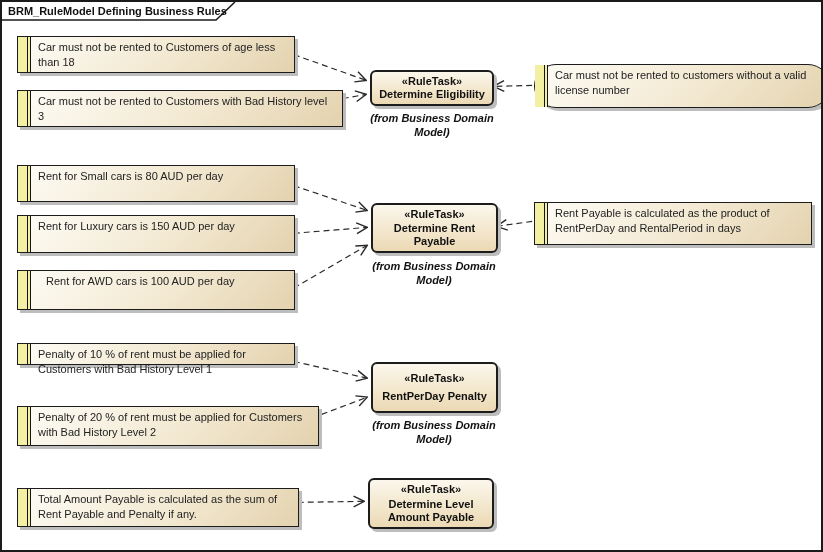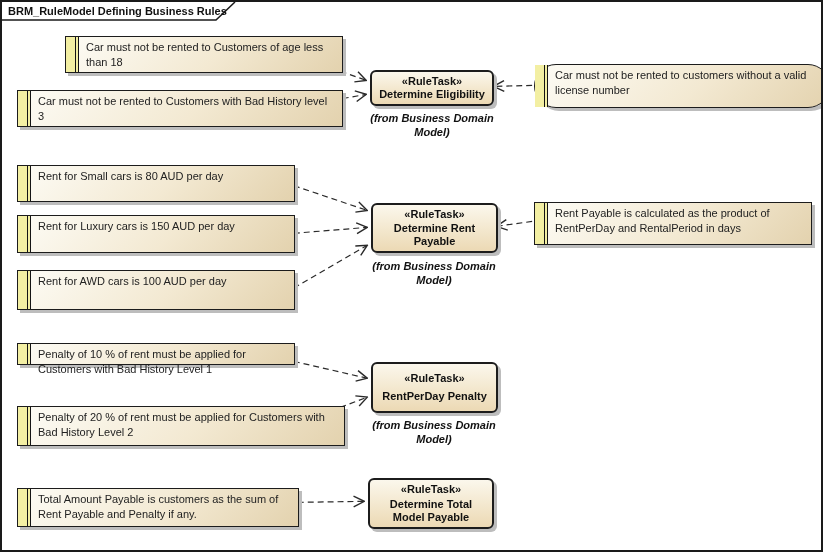--- a/index.html
+++ b/index.html
@@ -84,21 +84,21 @@
   </svg>
 
   <div class="tab">
     <svg width="236" height="20" viewBox="0 0 236 20">
       <path d="M0,0 L233,0 L214,18 L0,18 Z" fill="#ffffff" stroke="none"></path>
       <path d="M233,0 L214,18 L0,18" fill="none" stroke="#1a1a1a" stroke-width="1.5"></path>
     </svg>
     <span class="tab-label">BRM_RuleModel Defining Business Rules</span>
   </div>
 
-  <div class="note" style="left:15px;top:34px;width:278px;height:37px;margin-left:48px;">
+  <div class="note" style="left:15px;top:34px;width:278px;height:37px;">
     <div class="stripe"></div>
     <div class="note-text">Car must not be rented to Customers of age less than 18</div>
   </div>
   <div class="note" style="left:15px;top:88px;width:326px;height:37px;">
     <div class="stripe"></div>
     <div class="note-text">Car must not be rented to Customers with Bad History level 3</div>
   </div>
   <div class="note" style="left:532px;top:62px;width:296px;height:44px;border-radius:22px;">
     <div class="stripe"></div>
     <div class="note-text">Car must not be rented to customers without a valid license number</div>
@@ -111,53 +111,53 @@
   <div class="from-label" style="left:355px;top:109px;width:150px;">(from Business Domain Model)</div>
 
   <div class="note" style="left:15px;top:163px;width:278px;height:37px;">
     <div class="stripe"></div>
     <div class="note-text">Rent for Small cars is 80 AUD per day</div>
   </div>
   <div class="note" style="left:15px;top:213px;width:278px;height:38px;">
     <div class="stripe"></div>
     <div class="note-text">Rent for Luxury cars is 150 AUD per day</div>
   </div>
-  <div class="note" style="left:15px;top:268px;width:278px;height:40px;">
+  <div class="note" style="left:15px;top:268px;width:278px;height:40px;gap:8px;">
     <div class="stripe"></div>
     <div class="note-text">Rent for AWD cars is 100 AUD per day</div>
   </div>
   <div class="note" style="left:532px;top:200px;width:278px;height:43px;">
     <div class="stripe"></div>
     <div class="note-text">Rent Payable is calculated as the product of RentPerDay and RentalPeriod in days</div>
   </div>
 
   <div class="task" style="left:369px;top:201px;width:127px;height:50px;">
     <div class="task-stereotype">«RuleTask»</div>
     <div class="task-name">Determine Rent Payable</div>
   </div>
   <div class="from-label" style="left:357px;top:257px;width:150px;">(from Business Domain Model)</div>
 
   <div class="note" style="left:15px;top:341px;width:278px;height:22px;">
     <div class="stripe"></div>
     <div class="note-text">Penalty of 10 % of rent must be applied for Customers with Bad History Level 1</div>
   </div>
-  <div class="note" style="left:15px;top:404px;width:328px;height:40px;">
+  <div class="note" style="left:15px;top:404px;width:302px;height:40px;">
     <div class="stripe"></div>
     <div class="note-text">Penalty of 20 % of rent must be applied for Customers with Bad History Level 2</div>
   </div>
 
   <div class="task" style="left:369px;top:360px;width:127px;height:51px;">
     <div class="task-stereotype">«RuleTask»</div>
     <div class="task-name">RentPerDay Penalty</div>
   </div>
   <div class="from-label" style="left:357px;top:416px;width:150px;">(from Business Domain Model)</div>
 
   <div class="note" style="left:15px;top:486px;width:282px;height:39px;">
     <div class="stripe"></div>
-    <div class="note-text">Total Amount Payable is customers as the sum of Rent Payable and Penalty if any.</div>
+    <div class="note-text">Total Amount Payable is calculated as the sum of Rent Payable and Penalty if any.</div>
   </div>
 
   <div class="task" style="left:366px;top:476px;width:126px;height:51px;">
     <div class="task-stereotype">«RuleTask»</div>
-    <div class="task-name">Determine Total Model Payable</div>
+    <div class="task-name">Determine Level Amount Payable</div>
   </div>
 
 </div>
 
 </body></html>

